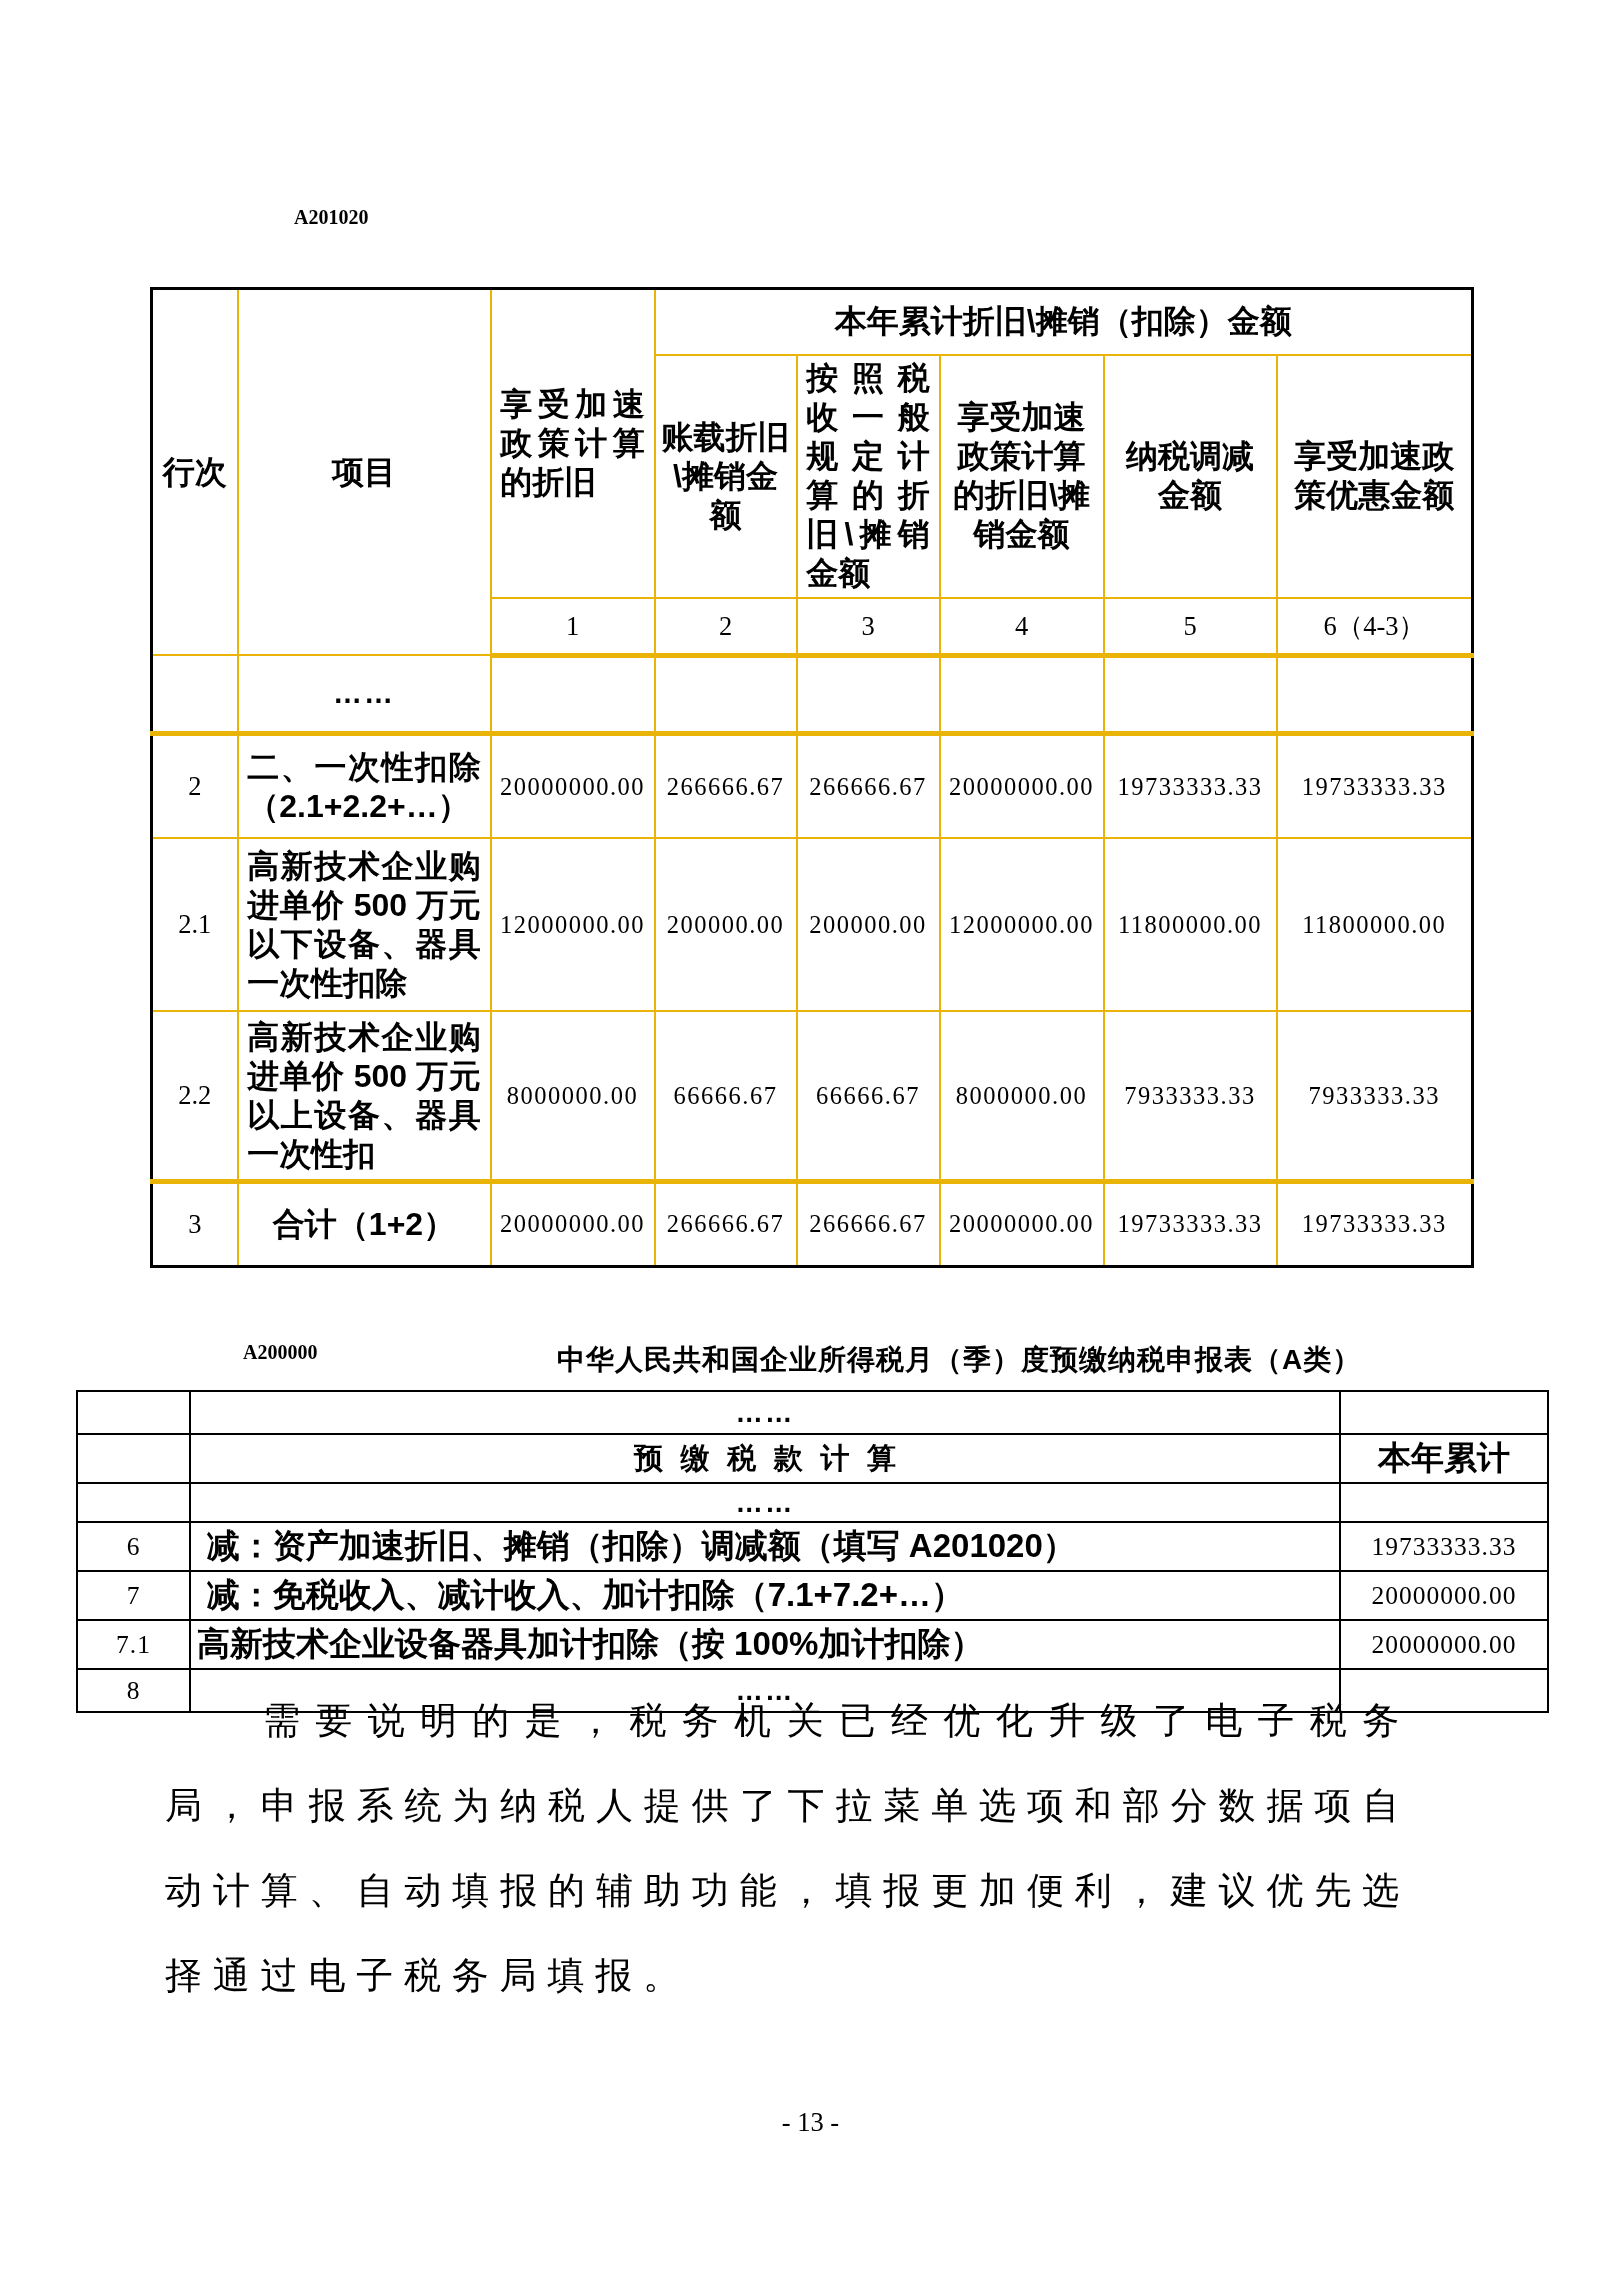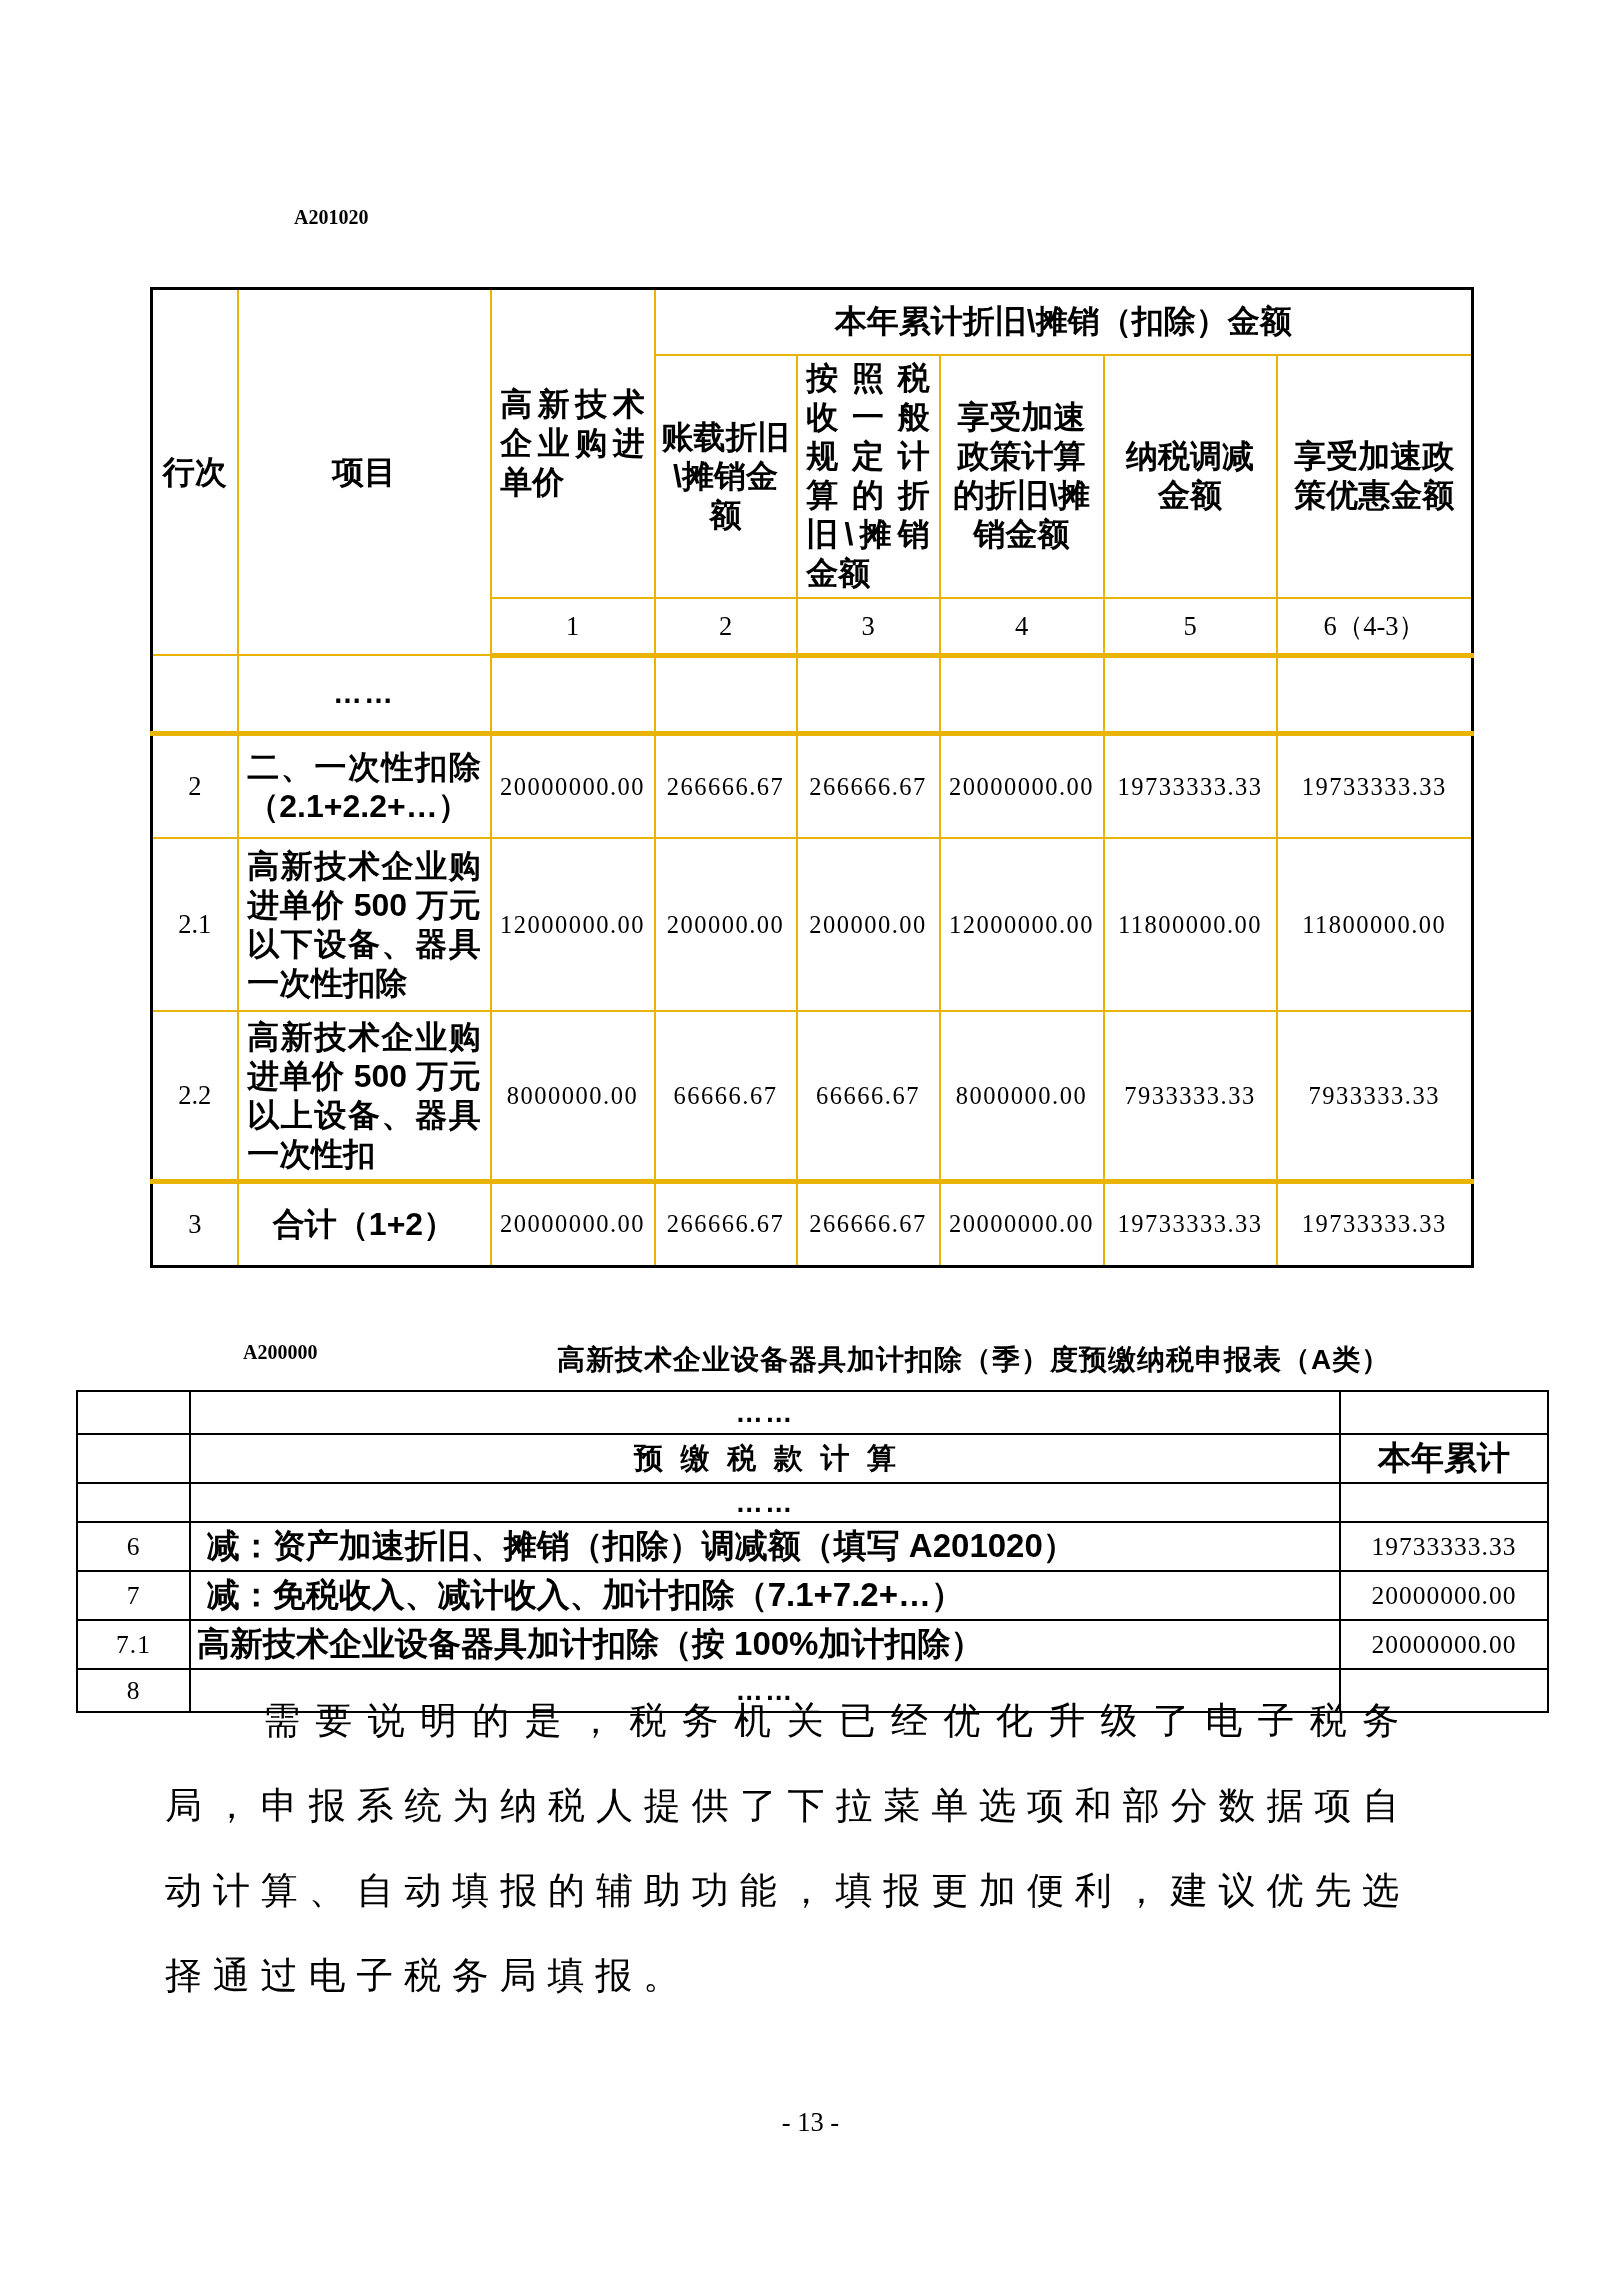--- a/index.html
+++ b/index.html
@@ -103,21 +103,21 @@
       <col style="width:142px">
         <col style="width:143px">
         <col style="width:164px">
       <col style="width:173px">
         <col style="width:196px">
     </colgroup>
     <tbody>
         <tr style="height:66px">
       <td rowspan="3" class="h">行次</td>
       <td rowspan="3" class="h">项目</td>
-      <td rowspan="2" class="h jst">高新技术企业购进单价</td>
+      <td rowspan="2" class="h jst">享受加速政策计算的折旧</td>
       <td colspan="5" class="h">本年累计折旧\摊销（扣除）金额</td>
     </tr>
     <tr style="height:225px">
       <td class="h">账载折旧\摊销金额</td>
       <td class="h jst">按照税收一般规定计算的折旧\摊销金额</td>
       <td class="h">享受加速政策计算的折旧\摊销金额</td>
       <td class="h">纳税调减金额</td>
       <td class="h">享受加速政策优惠金额</td>
     </tr>
     <tr class="tb" style="height:57px">
@@ -176,21 +176,21 @@
       <td class="n">266666.67</td>
       <td class="n">20000000.00</td>
       <td class="n">19733333.33</td>
       <td class="n">19733333.33</td>
     </tr>
   </tbody>
     </table>
 
   <div class="title-row" id="t2-caption">
     <span class="code">A200000</span>
-    <span class="ttl">高新技术企业设备器具加计扣除（季）度预缴纳税申报表（A类）</span>
+    <span class="ttl">中华人民共和国企业所得税月（季）度预缴纳税申报表（A类）</span>
   </div>
 
   <table class="tbl2">
     <colgroup>
       <col style="width:113px">
         <col style="width:1150px">
         <col style="width:208px">
     </colgroup>
     <tbody>
         <tr style="height:43px">

